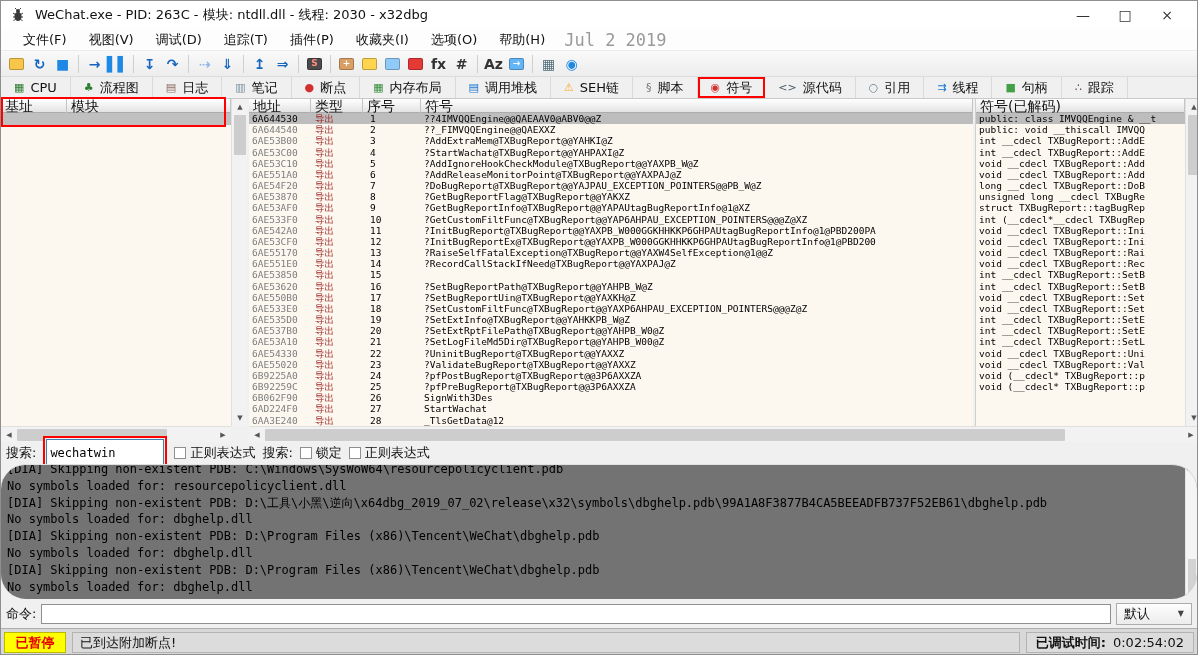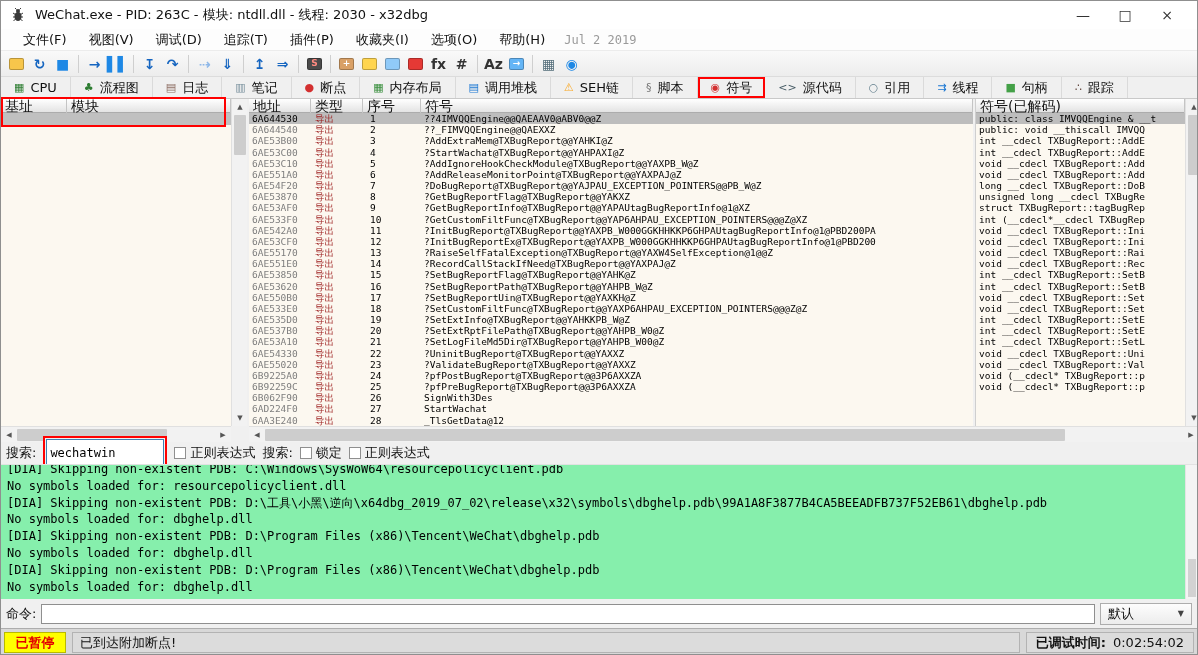--- a/index.html
+++ b/index.html
@@ -10,21 +10,21 @@
   .titlebar{position:absolute;top:0;left:0;right:0;height:28px;background:#FFFFFF;
             display:flex;align-items:center;padding:0 9px;font-size:13px;color:#111;}
   .appicon{width:18px;height:16px;margin-right:7px;display:flex;align-items:center;}
   .wctl{margin-left:auto;display:flex;}
   .wctl span{width:42px;height:26px;display:flex;align-items:center;justify-content:center;
              font-size:14px;color:#333;}
   
   .menubar{position:absolute;top:28px;left:0;right:0;height:22px;background:#FDFDFD;
            display:flex;align-items:center;font-size:13px;color:#111;border-bottom:1px solid #ECECEC;padding-left:11px;}
   .menu-item{padding:0 11px;height:20px;display:flex;align-items:center;}
-  .menu-date{color:#9A9A9A;font-family:"DejaVu Sans Mono","Liberation Mono",monospace;font-size:12px;margin-left:8px;}
+  .menu-date{color:#9A9A9A;font-family:"DejaVu Sans Mono","Liberation Mono",monospace;font-size:17px;margin-left:8px;}
   
   .toolbar{position:absolute;top:50px;left:0;right:0;height:26px;background:linear-gradient(#F9F9F9,#EDEDED);
            border-bottom:1px solid #DCDCDC;display:flex;align-items:center;padding:0 4px;}
   .tool{width:23px;height:21px;display:flex;align-items:center;justify-content:center;}
   .tool .g{font-size:14px;line-height:1;font-weight:bold;}
   .tool .chip{width:15px;height:12px;border-radius:2px;border:1px solid rgba(0,0,0,.25);
               display:flex;align-items:center;justify-content:center;font-size:9px;line-height:1;font-weight:bold;}
   .tsep{width:1px;height:18px;background:#CFCFCF;margin:0 4px;}
   
   .tabbar{position:absolute;top:76px;left:0;right:0;height:22px;background:#F0F0F0;
@@ -79,33 +79,33 @@
   .searchrow{position:absolute;top:441px;left:0;right:0;height:22px;background:#F0F0F0;
              display:flex;align-items:center;font-size:13px;color:#111;padding:0 5px;gap:7px;}
   .red-wrap{display:inline-flex;align-items:center;border:2px solid #FF0000;padding:1px;background:#F0F0F0;}
   .in-small{width:118px;height:28px;border:1px solid #3C7FB1;
             font:12px "DejaVu Sans Mono","Liberation Mono",monospace;padding:0 3px;outline:none;}
   .in-wide{flex:1;height:18px;border:1px solid #ABABAB;font-size:12px;padding:0 5px;outline:none;}
   .in-wide::placeholder{color:#A8A8A8;}
   .cb{width:12px;height:12px;border:1px solid #8F8F8F;background:#FFF;display:inline-block;flex:none;}
   .cbl{display:flex;align-items:center;gap:4px;flex:none;}
   
-  .logarea{position:absolute;top:463px;left:0;right:0;height:135px;background:#86efac;
-           border-top:1px solid #E2E2E2;overflow:hidden;padding:0 6px;}
+  .logarea{position:absolute;top:463px;left:0;right:0;height:135px;background:#737373;
+           border-top:1px solid #E2E2E2;overflow:hidden;padding:0 6px;border-radius:25px;}
   .loglines{margin-top:-4px;}
   .logline{font:12px/16.8px "DejaVu Sans Mono","Liberation Mono",monospace;color:#000;
            white-space:pre;overflow:hidden;}
   .log-vsb{position:absolute;right:0;top:0;width:12px;height:135px;background:#F4F4F4;border-left:1px solid #E4E4E4;}
   .log-vsb .thumb{position:absolute;left:2px;width:8px;bottom:3px;height:38px;background:#D2D2D2;}
   
   .cmdrow{position:absolute;top:598px;left:0;right:0;height:29px;background:#F0F0F0;
           display:flex;align-items:center;font-size:13px;color:#111;padding:0 5px;gap:5px;}
   .cmd-input{flex:1;height:20px;border:1px solid #8F8F8F;outline:none;
              font:12px "DejaVu Sans Mono","Liberation Mono",monospace;padding:0 4px;}
-  .dd{width:92px;height:22px;border:1px solid #ADADAD;background:linear-gradient(#FDFDFD,#ECECEC);
+  .dd{width:76px;height:22px;border:1px solid #ADADAD;background:linear-gradient(#FDFDFD,#ECECEC);
       display:flex;align-items:center;justify-content:space-between;padding:0 7px;font-size:13px;}
   .dd .arrow{font-size:8px;color:#444;}
   
   .statusbar{position:absolute;top:627px;left:0;right:0;height:28px;background:#D8D8D8;
              border-top:1px solid #ADADAD;display:flex;align-items:center;font-size:13px;
              color:#111;padding:0 3px;gap:6px;}
   .paused{width:62px;height:21px;background:#FFFF00;color:#E30000;font-weight:bold;
           display:flex;align-items:center;justify-content:center;border:1px solid #B9B900;flex:none;}
   .smsg{flex:1;height:21px;border:1px solid #B3B3B3;background:#DCDCDC;
         display:flex;align-items:center;padding:0 7px;}
@@ -395,21 +395,20 @@
           <div class="srow">
             <span class="c-addr">6AE551E0</span>
             <span class="c-type">导出</span>
             <span class="c-ord">14</span>
             <span class="c-sym">?RecordCallStackIfNeed@TXBugReport@@YAXPAJ@Z</span>
           </div>
           <div class="srow">
             <span class="c-addr">6AE53850</span>
             <span class="c-type">导出</span>
             <span class="c-ord">15</span>
-            <span class="c-sym">?SetBugReportFlag@TXBugReport@@YAHK@Z</span>
           </div>
           <div class="srow">
             <span class="c-addr">6AE53620</span>
             <span class="c-type">导出</span>
             <span class="c-ord">16</span>
             <span class="c-sym">?SetBugReportPath@TXBugReport@@YAHPB_W@Z</span>
           </div>
           <div class="srow">
             <span class="c-addr">6AE550B0</span>
             <span class="c-type">导出</span>

